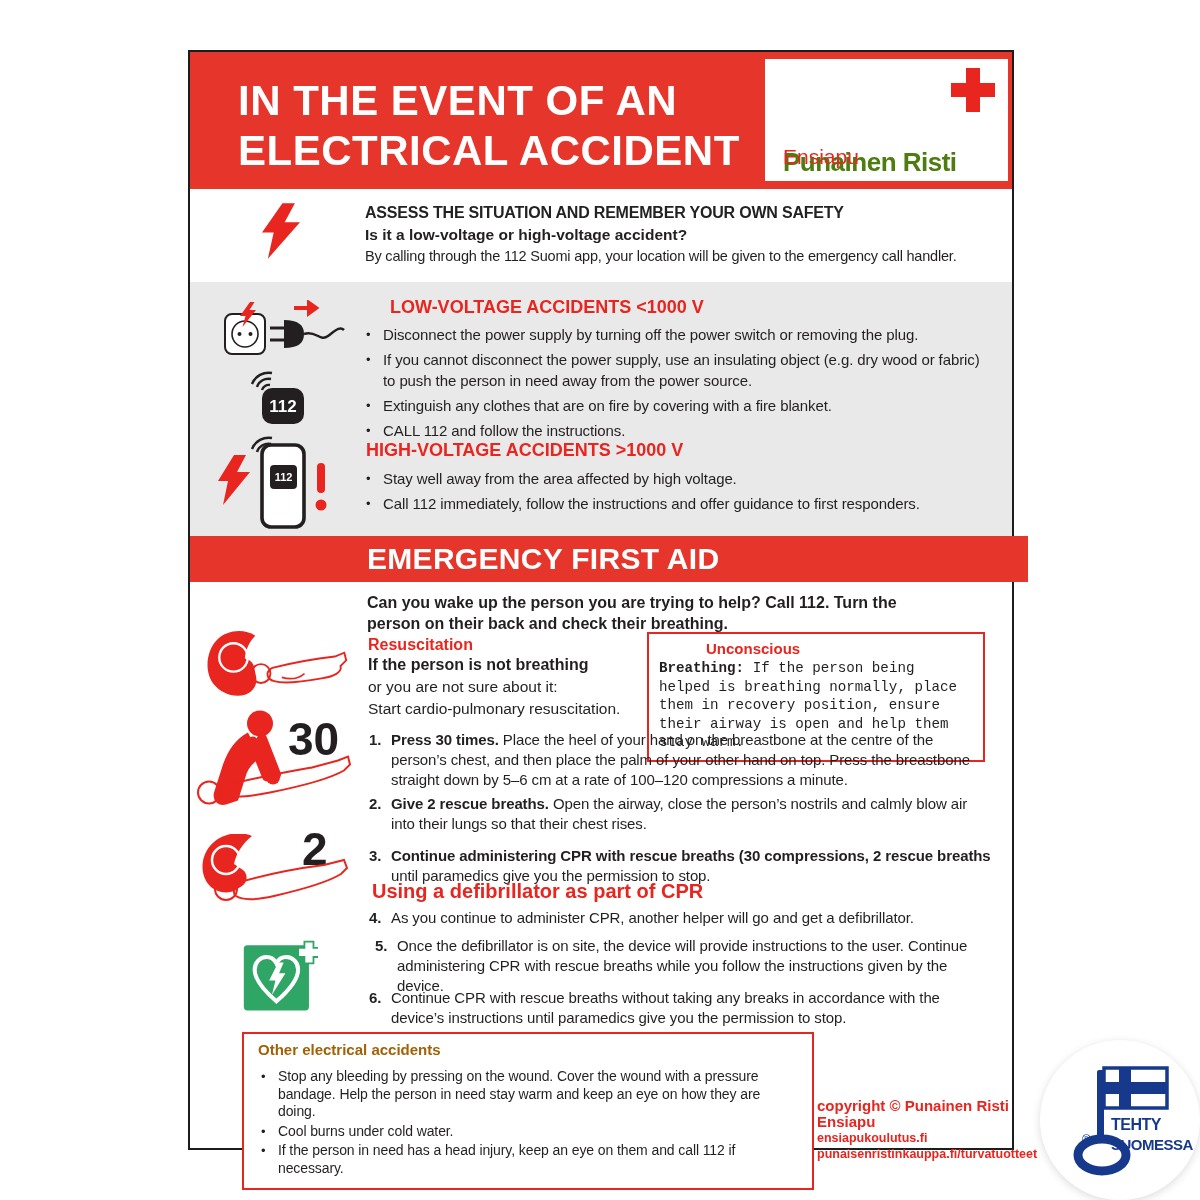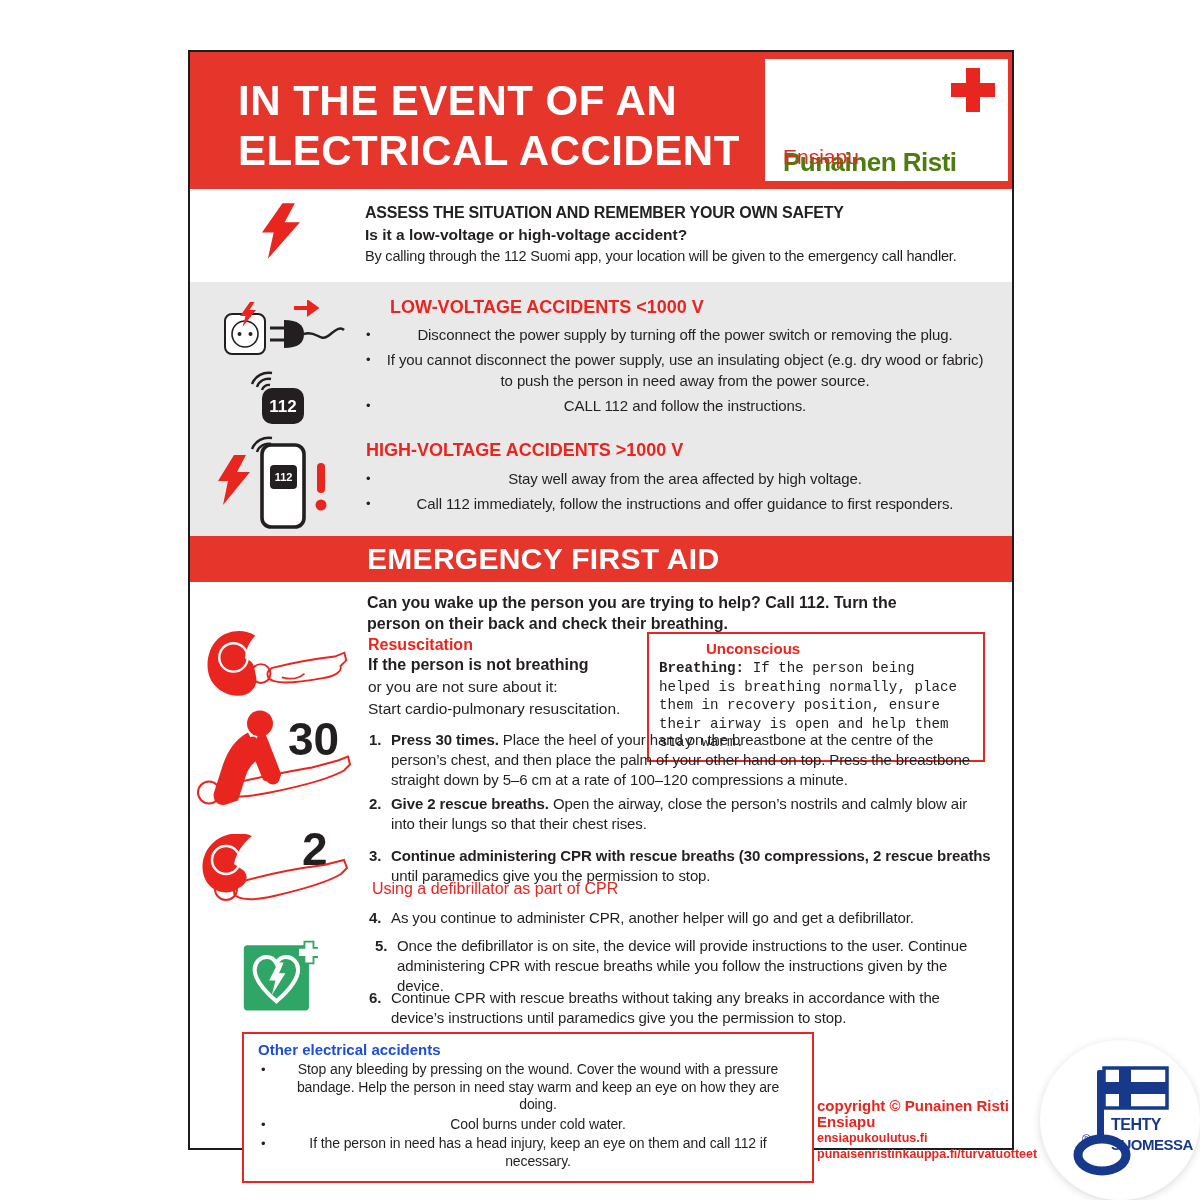--- a/index.html
+++ b/index.html
@@ -21,25 +21,25 @@
   .assess{position:absolute;left:0;top:137px;width:100%;height:93px;background:#fff;}
   .assess-txt{position:absolute;left:175px;top:15px;width:630px;}
   .h-red{color:#e8251f;font-weight:bold;font-size:18px;}
   .h-blk{color:#222;font-weight:bold;font-size:16px;letter-spacing:-.2px;}
   .sub-b{font-weight:bold;font-size:15.5px;margin-top:4px;}
   .body-t{font-size:14.5px;margin-top:4px;letter-spacing:-.2px;}
 
   
   .graysec{position:absolute;left:0;top:230px;width:100%;height:254px;background:#e9e9e9;}
   .bullets{font-size:15px;line-height:21px;}
-  .bullet{position:relative;padding-left:20px;margin-bottom:4px;letter-spacing:-.1px;text-align:center;}
+  .bullet{position:relative;padding-left:20px;margin-bottom:4px;letter-spacing:-.1px;}
   .bullet::before{content:"•";position:absolute;left:3px;top:0;font-size:13px;color:#231f20;}
 
   
-  .banner{position:absolute;left:0;top:484px;width:100%;height:46px;background:#e6352b;}
+  .banner{position:absolute;left:0;top:484px;width:100%;height:46px;background:#e6352b;padding-left:16px;}
   .banner-t{position:absolute;left:177px;top:0;line-height:46px;color:#fff;font-weight:bold;
     font-size:30px;letter-spacing:.3px;white-space:nowrap;}
 
   .intro{position:absolute;left:177px;top:540px;width:570px;font-weight:bold;font-size:16px;line-height:21px;}
 
   .r-red{color:#e8251f;font-weight:bold;font-size:16px;}
   .r-bold{font-weight:bold;font-size:16px;line-height:22px;}
   .r-reg{font-size:15.5px;line-height:22px;}
 
   .unc-box{position:absolute;left:457px;top:580px;width:338px;border:2px solid #e8251f;
@@ -47,25 +47,25 @@
   .unc-head{color:#e8251f;font-weight:bold;font-size:15px;margin-left:47px;}
   .unc-body{font-size:14.2px;line-height:18.5px;margin-top:2px;font-family:Liberation Mono, monospace;}
   .bold{font-weight:bold;}
 
   .bignum{position:absolute;font-weight:bold;font-size:46px;color:#231f20;}
 
   .step{position:absolute;left:177px;width:624px;font-size:15px;line-height:20px;
     padding-left:24px;box-sizing:border-box;letter-spacing:-.1px;}
   .step .num{position:absolute;left:2px;top:0;font-weight:bold;}
 
-  .defib-h{position:absolute;left:182px;top:828px;color:#e8251f;font-weight:normal;font-size:16px;}
+  .defib-h{position:absolute;left:182px;top:828px;color:#e8251f;font-weight:bold;font-size:20px;}
 
   .other-box{position:absolute;left:52px;top:980px;width:572px;border:2px solid #e8251f;
     background:#fff;padding:7px 14px 9px 14px;box-sizing:border-box;}
-  .other-box .h{color:#1d4ed8;font-weight:bold;font-size:15px;margin-bottom:3px;}
+  .other-box .h{color:#a16207;font-weight:bold;font-size:15px;margin-bottom:10px;}
   .other-box .bullet{font-size:14px;line-height:17.5px;margin-bottom:2px;padding-left:20px;}
 
   .copyr{position:absolute;left:627px;top:1046px;width:195px;color:#e8251f;
     font-weight:bold;font-size:12.5px;line-height:16px;}
   .copyr .c1{font-size:15px;}
 
   .badge{position:absolute;left:1040px;top:1040px;width:160px;height:160px;border-radius:50%;
     background:#fff;box-shadow:0 2px 8px rgba(0,0,0,.14);}
 </style>
 </head>
@@ -120,20 +120,21 @@
         <path d="M11 19 A12 12 0 0 1 25 11" fill="none" stroke="#231f20" stroke-width="2.4"></path>
         <path d="M16 22 A7 7 0 0 1 24 17" fill="none" stroke="#231f20" stroke-width="2.4"></path>
         <rect x="16" y="20" width="42" height="36" rx="10" fill="#231f20"></rect>
         <text x="37" y="44" text-anchor="middle" font-family="Liberation Sans, sans-serif" font-size="17" font-weight="bold" fill="#fff">112</text>
       </svg>
 
       <div class="h-red abs" style="left:200px;top:15px">LOW-VOLTAGE ACCIDENTS &lt;1000 V</div>
       <div class="bullets abs" style="left:173px;top:42px;width:624px">
         <div class="bullet">Disconnect the power supply by turning off the power switch or removing the plug.</div>
         <div class="bullet">If you cannot disconnect the power supply, use an insulating object (e.g. dry wood or fabric) to push the person in need away from the power source.</div>
+        <div class="bullet">Extinguish any clothes that are on fire by covering with a fire blanket.</div>
         <div class="bullet">CALL 112 and follow the instructions.</div>
       </div>
 
       <svg class="abs" style="left:26px;top:153px" width="120" height="98" viewBox="0 0 120 98">
         <path d="M18 20 L2 46 H12 L7 70 L34 37 H21 L30 20 Z" fill="#e8251f"></path>
         <path d="M36 14 A18 18 0 0 1 56 3" fill="none" stroke="#231f20" stroke-width="2.4"></path>
         <path d="M41 17 A12 12 0 0 1 55 9" fill="none" stroke="#231f20" stroke-width="2.4"></path>
         <rect x="46" y="10" width="42" height="82" rx="9" fill="#fff" stroke="#231f20" stroke-width="3.6"></rect>
         <rect x="54" y="30" width="27" height="24" rx="4" fill="#231f20"></rect>
         <text x="67.5" y="46" text-anchor="middle" font-family="Liberation Sans, sans-serif" font-size="11" font-weight="bold" fill="#fff">112</text>

